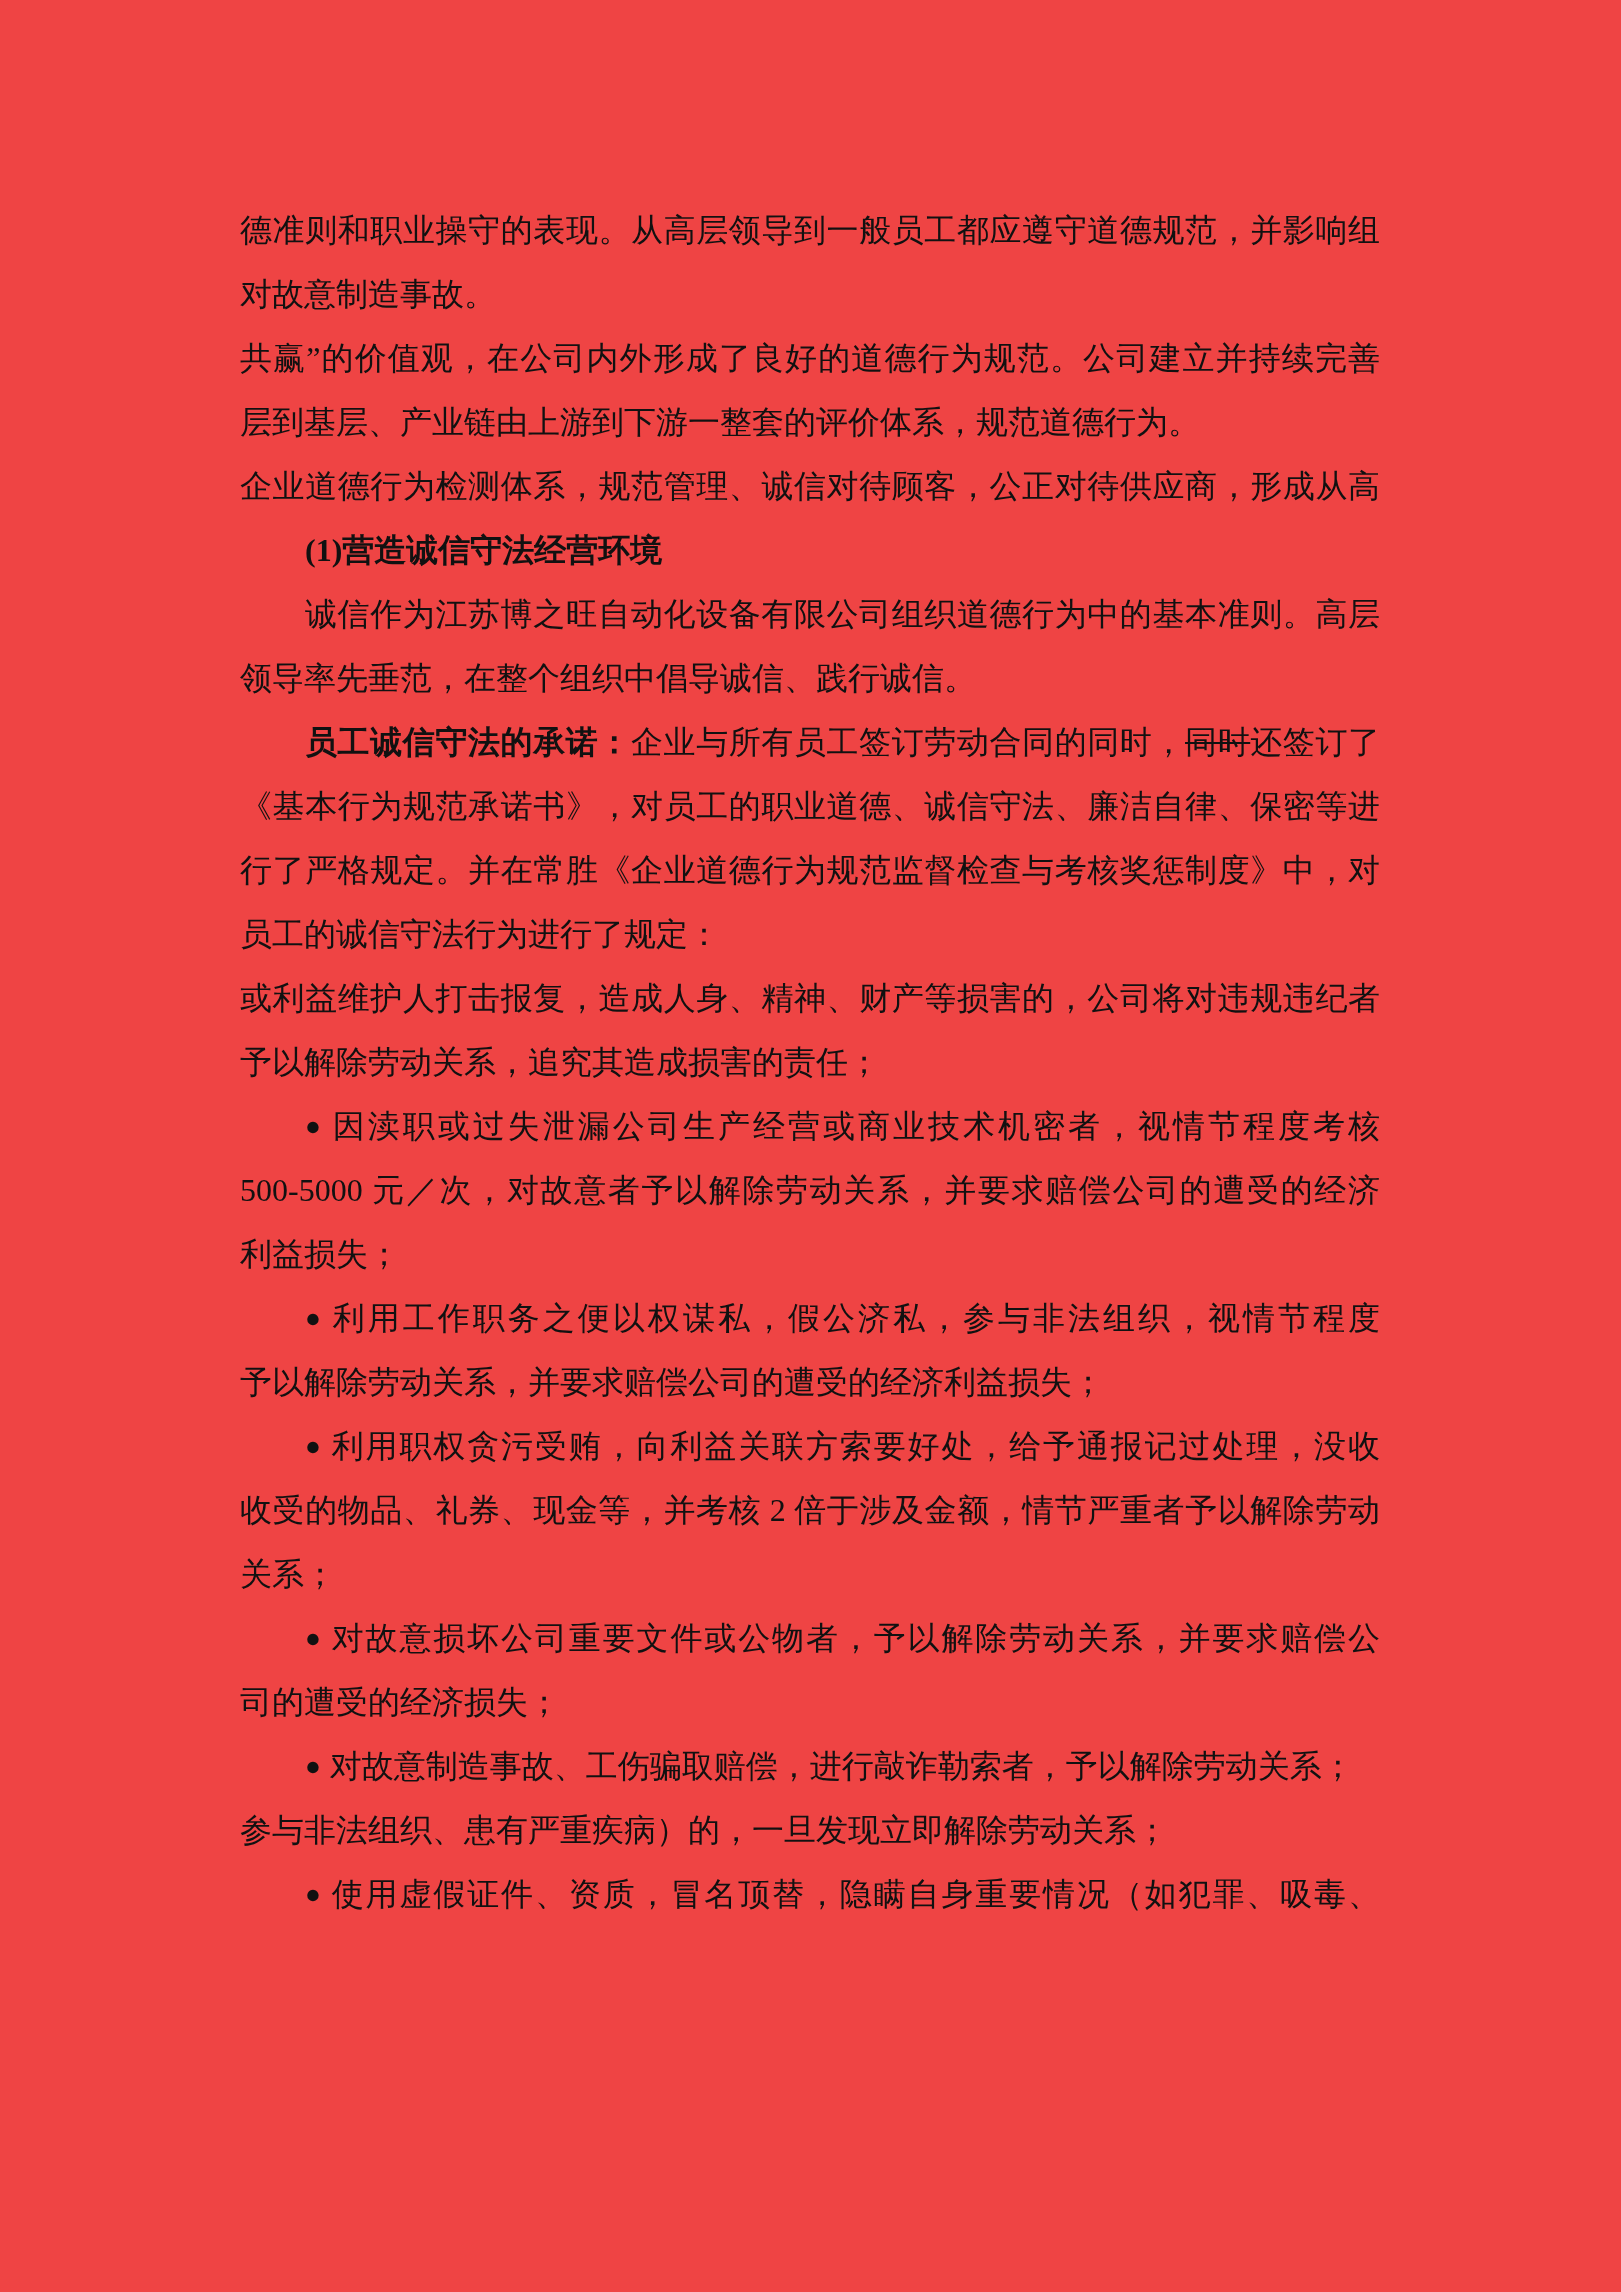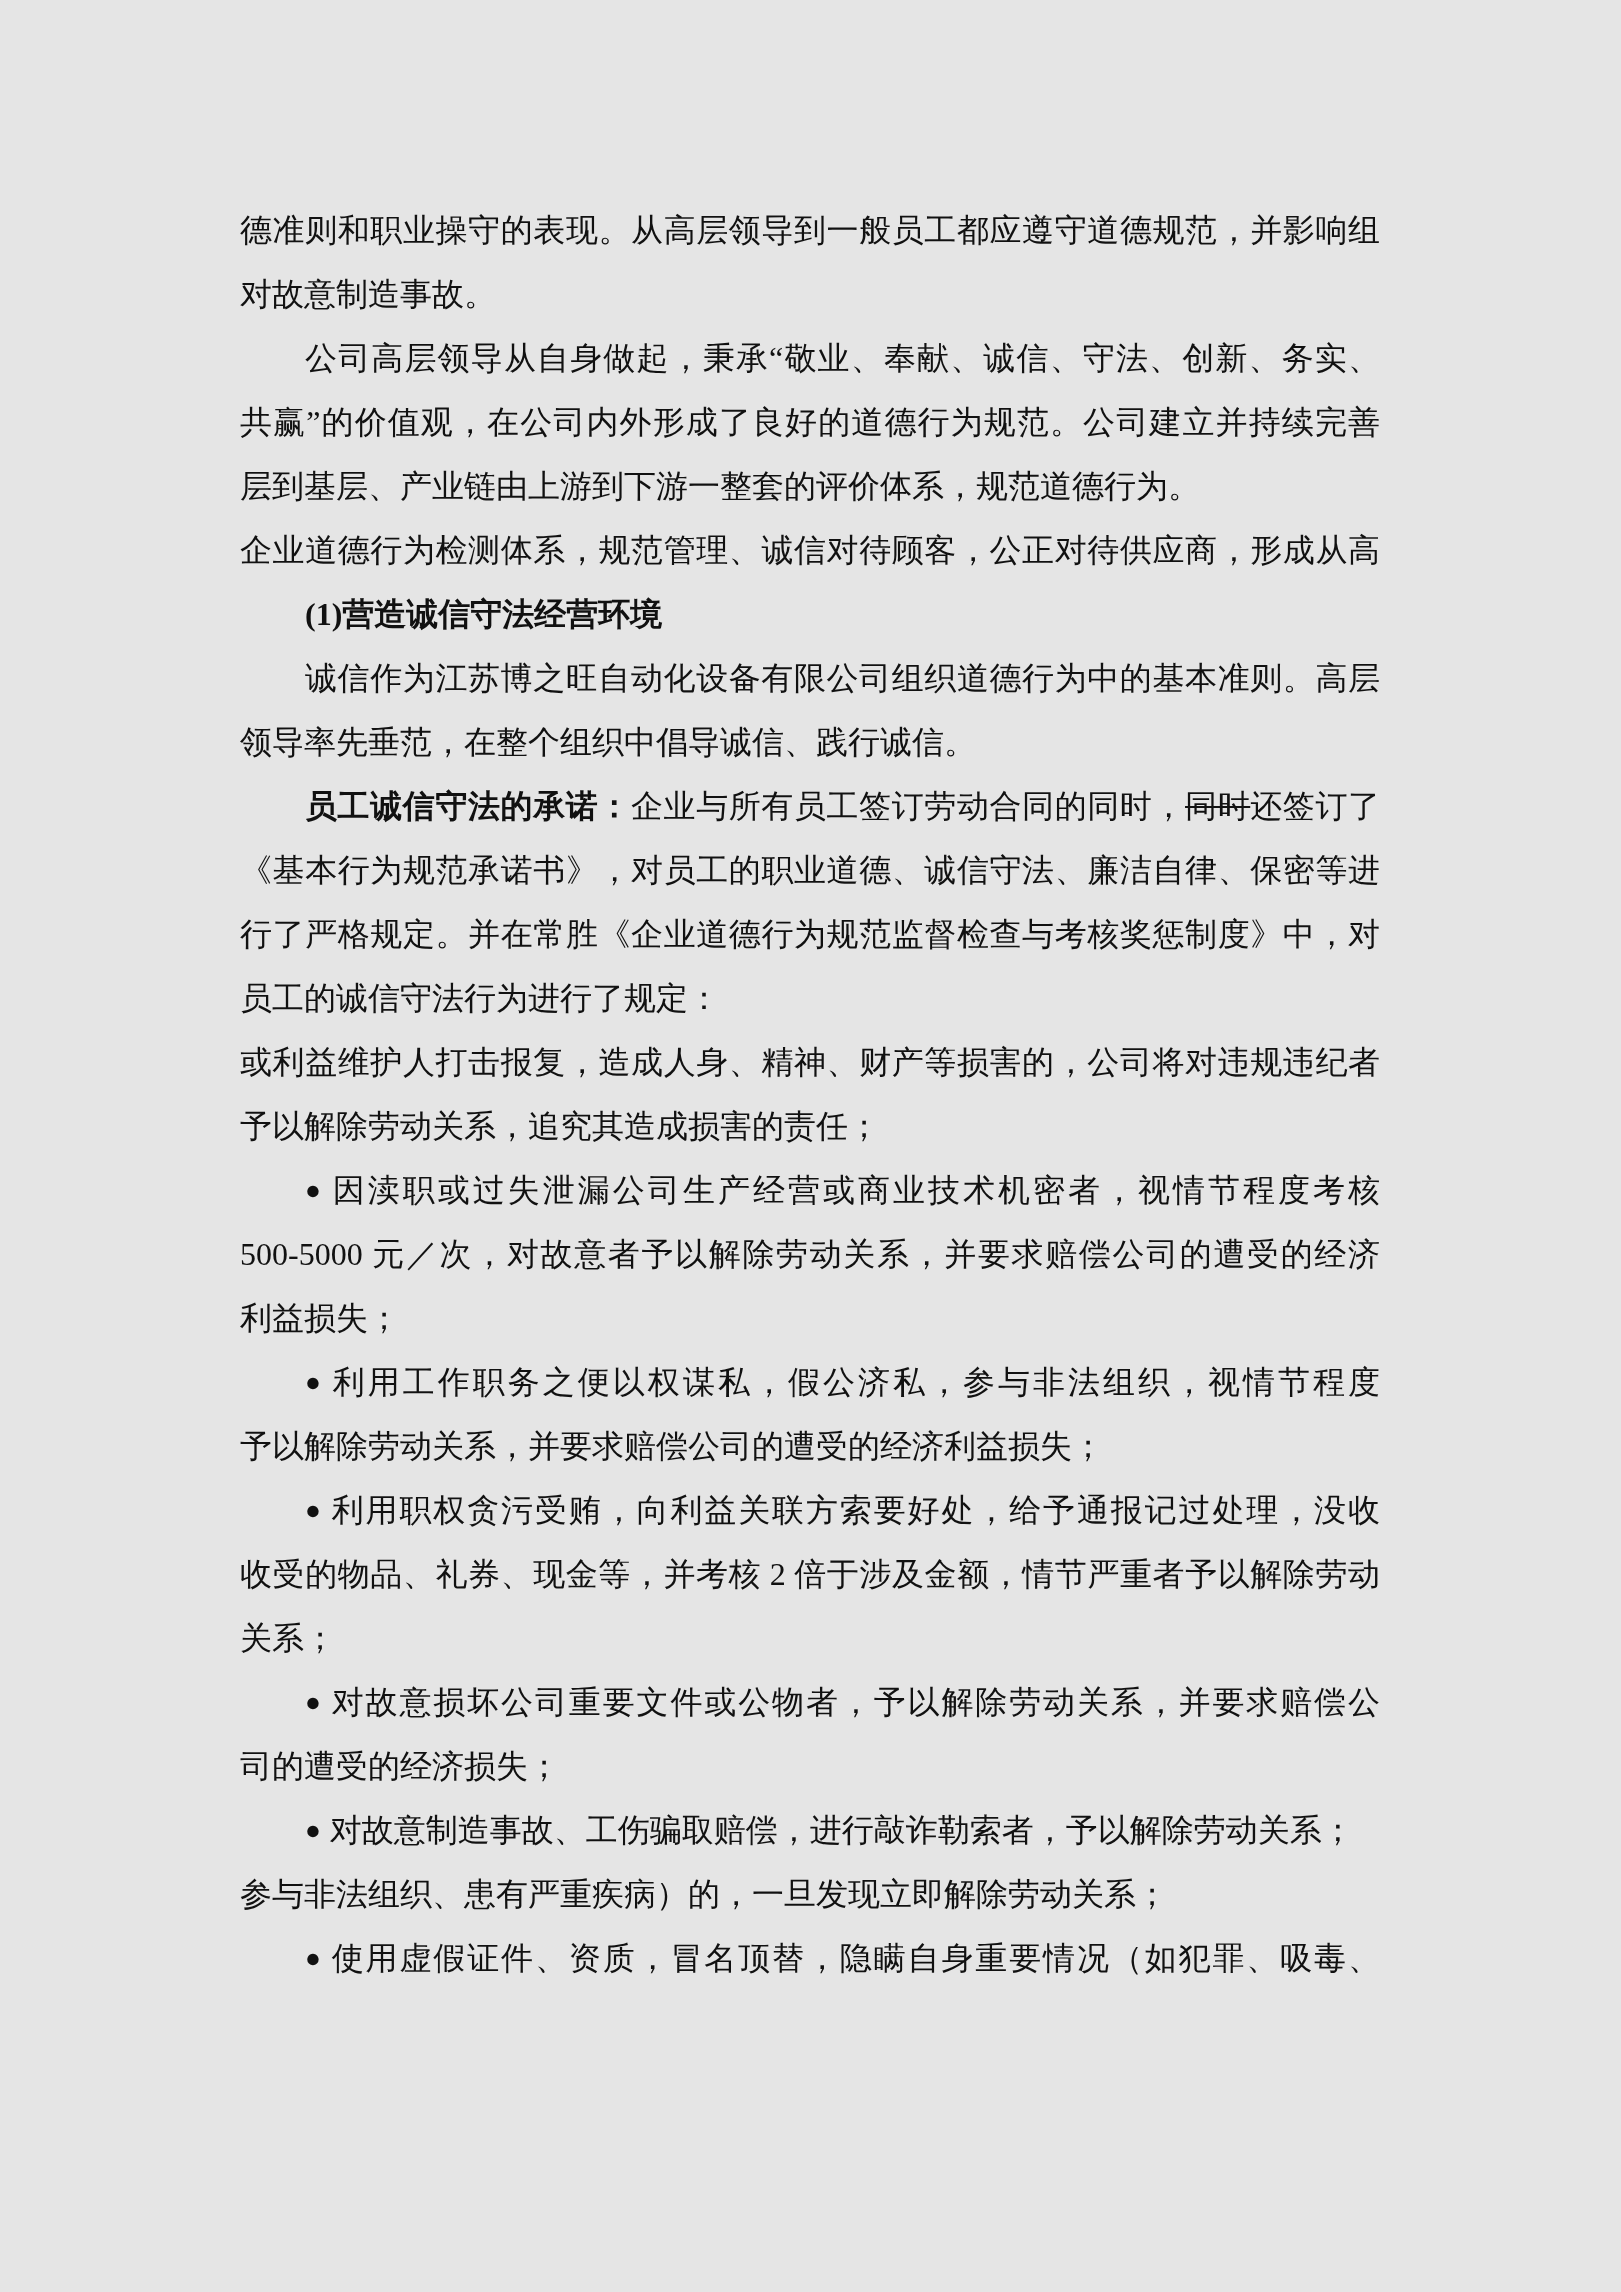--- a/index.html
+++ b/index.html
@@ -4,21 +4,21 @@
 <style>
   html, body {
     margin: 0;
     padding: 0;
     background: #ffffff;
   }
   .page {
     position: relative;
     width: 1621px;
     height: 2293px;
-    background: #e5e5e5;
+    background: #ef4444;
     color: #111111;
     font-family: "Liberation Serif", "DejaVu Serif", serif;
     overflow: hidden;
   }
   .content {
     position: absolute;
     left: 240px;
     top: 198px;
     width: 1140px;
   }
@@ -47,21 +47,20 @@
     vertical-align: 2px;
   }
 </style>
 </head>
 <body>
 
 <div class="page">
   <div class="content" id="doc-body">
       <div class="line j"><span>德准则和职业操守的表现。从高层领导到一般员工都应遵守道德规范，并影响组</span></div>
       <div class="line"><span>对故意制造事故。</span></div>
-      <div class="line j" style="padding-left: 65px;"><span>公司高层领导从自身做起，秉承“敬业、奉献、诚信、守法、创新、务实、</span></div>
       <div class="line j"><span>共赢”的价值观，在公司内外形成了良好的道德行为规范。公司建立并持续完善</span></div>
       <div class="line"><span>层到基层、产业链由上游到下游一整套的评价体系，规范道德行为。</span></div>
       <div class="line j"><span>企业道德行为检测体系，规范管理、诚信对待顾客，公正对待供应商，形成从高</span></div>
       <div class="line" style="padding-left: 65px;"><span class="bold">(1)营造诚信守法经营环境</span></div>
       <div class="line j" style="padding-left: 65px;"><span>诚信作为江苏博之旺自动化设备有限公司组织道德行为中的基本准则。高层</span></div>
       <div class="line"><span>领导率先垂范，在整个组织中倡导诚信、践行诚信。</span></div>
       <div class="line j" style="padding-left: 65px;"><span class="bold">员工诚信守法的承诺：</span><span>企业与所有员工签订劳动合同的同时，</span><span class="strike">同时</span><span>还签订了</span></div>
       <div class="line j"><span>《基本行为规范承诺书》，对员工的职业道德、诚信守法、廉洁自律、保密等进</span></div>
       <div class="line j"><span>行了严格规定。并在常胜《企业道德行为规范监督检查与考核奖惩制度》中，对</span></div>
       <div class="line"><span>员工的诚信守法行为进行了规定：</span></div>

